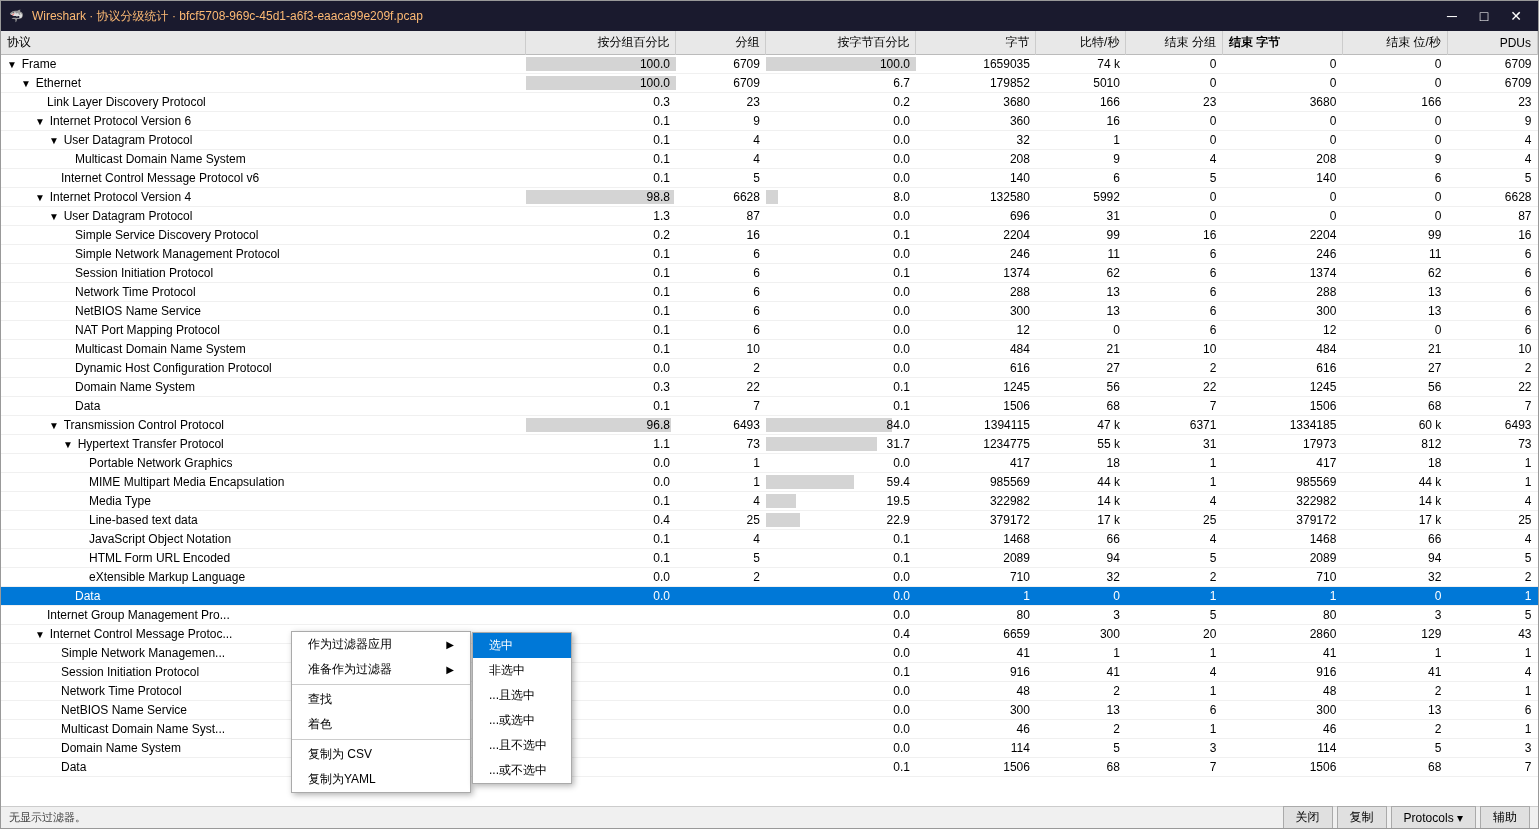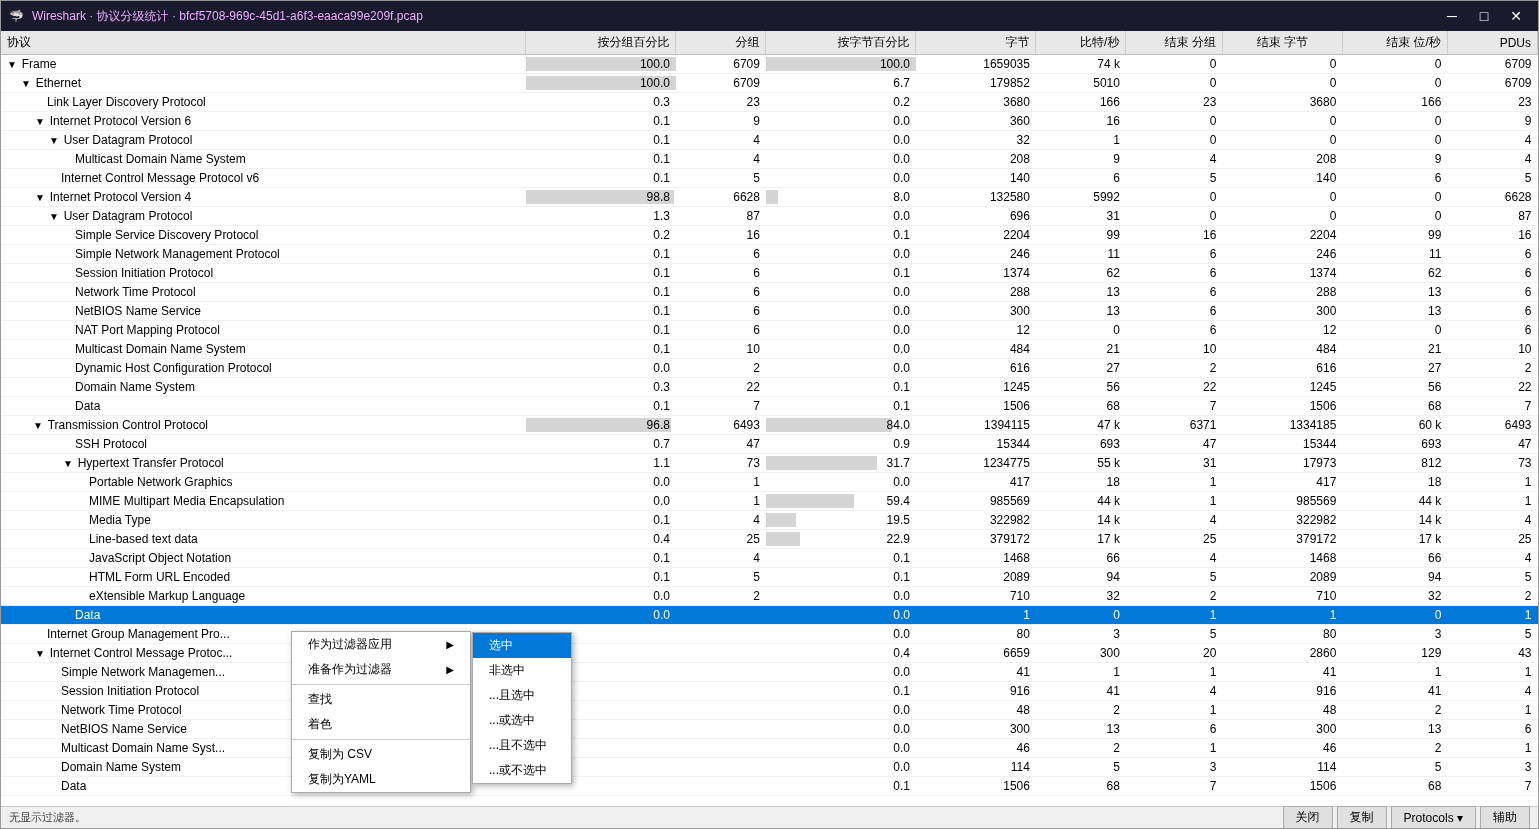--- a/index.html
+++ b/index.html
@@ -29,21 +29,21 @@
       padding: 0 8px;
       flex-shrink: 0;
     }
     .title-bar-left {
       display: flex;
       align-items: center;
       gap: 8px;
     }
     .title-bar-title {
       font-size: 12px;
-      color: #f0abfc;
+      color: #fdba74;
     }
     .title-bar-controls {
       display: flex;
       gap: 4px;
     }
     .title-btn {
       width: 28px;
       height: 20px;
       background: transparent;
       border: none;
@@ -216,21 +216,21 @@
       <table>
         <thead>
           <tr>
             <th style="min-width:350px;">协议</th>
             <th style="min-width:100px;text-align:right;">按分组百分比</th>
             <th style="min-width:60px;text-align:right;">分组</th>
             <th style="min-width:100px;text-align:right;">按字节百分比</th>
             <th style="min-width:80px;text-align:right;">字节</th>
             <th style="min-width:60px;text-align:right;">比特/秒</th>
             <th style="min-width:60px;text-align:right;">结束 分组</th>
-            <th style="min-width:80px;text-align:center;">结束 字节</th>
+            <th style="min-width:80px;text-align:left;font-weight:bold;">结束 字节</th>
             <th style="min-width:70px;text-align:right;">结束 位/秒</th>
             <th style="min-width:60px;text-align:right;">PDUs</th>
           </tr>
         </thead>
         <tbody id="table-body">
         <tr>
               <td style="padding-left: 6px;"><span class="expand-icon">▼ </span>Frame</td>
               <td style="text-align: right; position: relative; min-width: 100px;"><div style="position: absolute; left: 0px; top: 2px; bottom: 2px; width: 100%; background: rgb(170, 170, 170); opacity: 0.5;"></div><span style="position: relative;">100.0</span></td>
               <td style="text-align: right;">6709</td>
               <td style="text-align: right; position: relative; min-width: 100px;"><div style="position: absolute; left: 0px; top: 2px; bottom: 2px; width: 100%; background: rgb(170, 170, 170); opacity: 0.5;"></div><span style="position: relative;">100.0</span></td>
@@ -451,42 +451,30 @@
               <td style="text-align: right;">7</td>
               <td style="text-align: right; position: relative; min-width: 100px;"><span style="position: relative;">0.1</span></td>
               <td style="text-align: right;">1506</td>
               <td style="text-align: right;">68</td>
               <td style="text-align: right;">7</td>
               <td style="text-align: right;">1506</td>
               <td style="text-align: right;">68</td>
               <td style="text-align: right;">7</td>
             </tr>
             <tr>
-              <td style="padding-left: 32px;"><span class="expand-icon">▼ </span>Transmission Control Protocol</td>
+              <td style="padding-left: 48px;"><span class="expand-icon">▼ </span>Transmission Control Protocol</td>
               <td style="text-align: right; position: relative; min-width: 100px; margin-left: 12px;"><div style="position: absolute; left: 0px; top: 2px; bottom: 2px; width: 97%; background: rgb(170, 170, 170); opacity: 0.5;"></div><span style="position: relative;">96.8</span></td>
               <td style="text-align: right;">6493</td>
               <td style="text-align: right; position: relative; min-width: 100px;"><div style="position: absolute; left: 0px; top: 2px; bottom: 2px; width: 84%; background: rgb(170, 170, 170); opacity: 0.5;"></div><span style="position: relative;">84.0</span></td>
               <td style="text-align: right;">1394115</td>
               <td style="text-align: right;">47 k</td>
               <td style="text-align: right;">6371</td>
               <td style="text-align: right;">1334185</td>
               <td style="text-align: right;">60 k</td>
               <td style="text-align: right;">6493</td>
-            </tr>
-            <tr>
-              <td style="padding-left: 62px;"><span style="margin-right: 12px;"></span>SSH Protocol</td>
-              <td style="text-align: right; position: relative; min-width: 100px;"><span style="position: relative;">0.7</span></td>
-              <td style="text-align: right;">47</td>
-              <td style="text-align: right; position: relative; min-width: 100px;"><span style="position: relative;">0.9</span></td>
-              <td style="text-align: right;">15344</td>
-              <td style="text-align: right;">693</td>
-              <td style="text-align: right;">47</td>
-              <td style="text-align: right;">15344</td>
-              <td style="text-align: right;">693</td>
-              <td style="text-align: right;">47</td>
             </tr>
             <tr>
               <td style="padding-left: 62px;"><span class="expand-icon">▼ </span>Hypertext Transfer Protocol</td>
               <td style="text-align: right; position: relative; min-width: 100px;"><span style="position: relative;">1.1</span></td>
               <td style="text-align: right;">73</td>
               <td style="text-align: right; position: relative; min-width: 100px;"><div style="position: absolute; left: 0px; top: 2px; bottom: 2px; width: 74%; background: rgb(170, 170, 170); opacity: 0.5;"></div><span style="position: relative;">31.7</span></td>
               <td style="text-align: right;">1234775</td>
               <td style="text-align: right;">55 k</td>
               <td style="text-align: right;">31</td>
               <td style="text-align: right;">17973</td>

